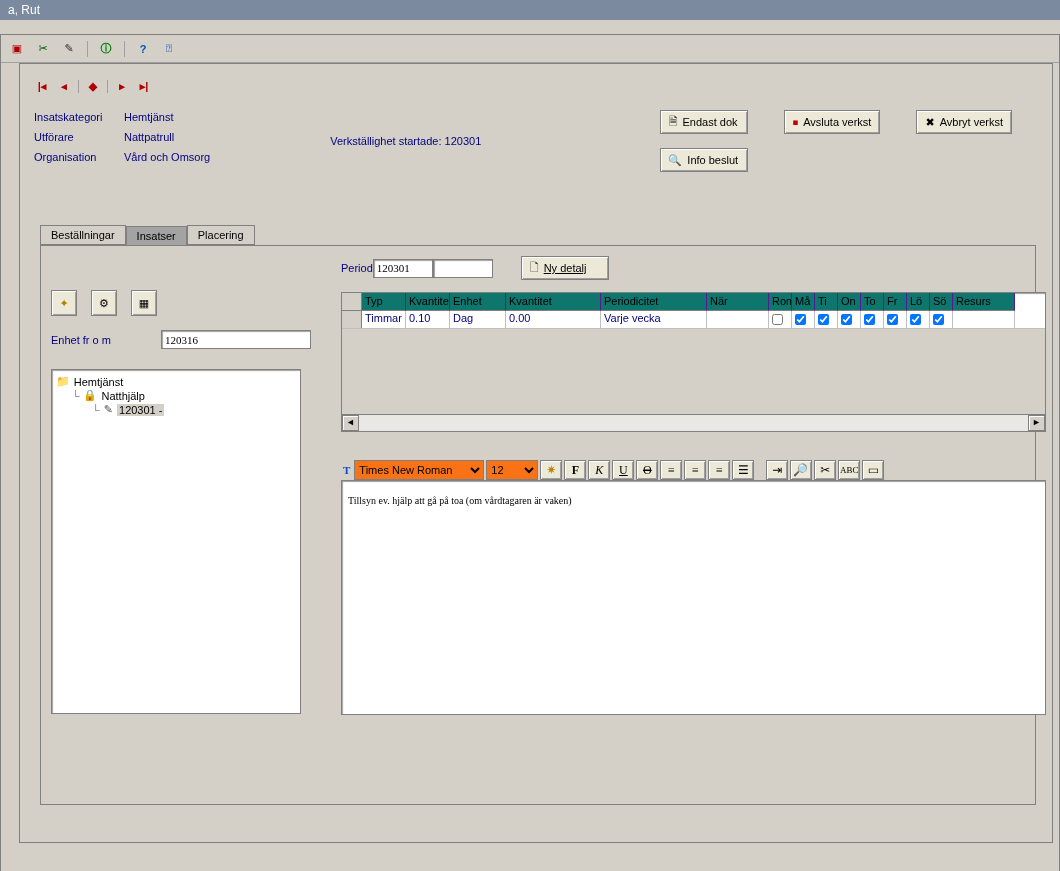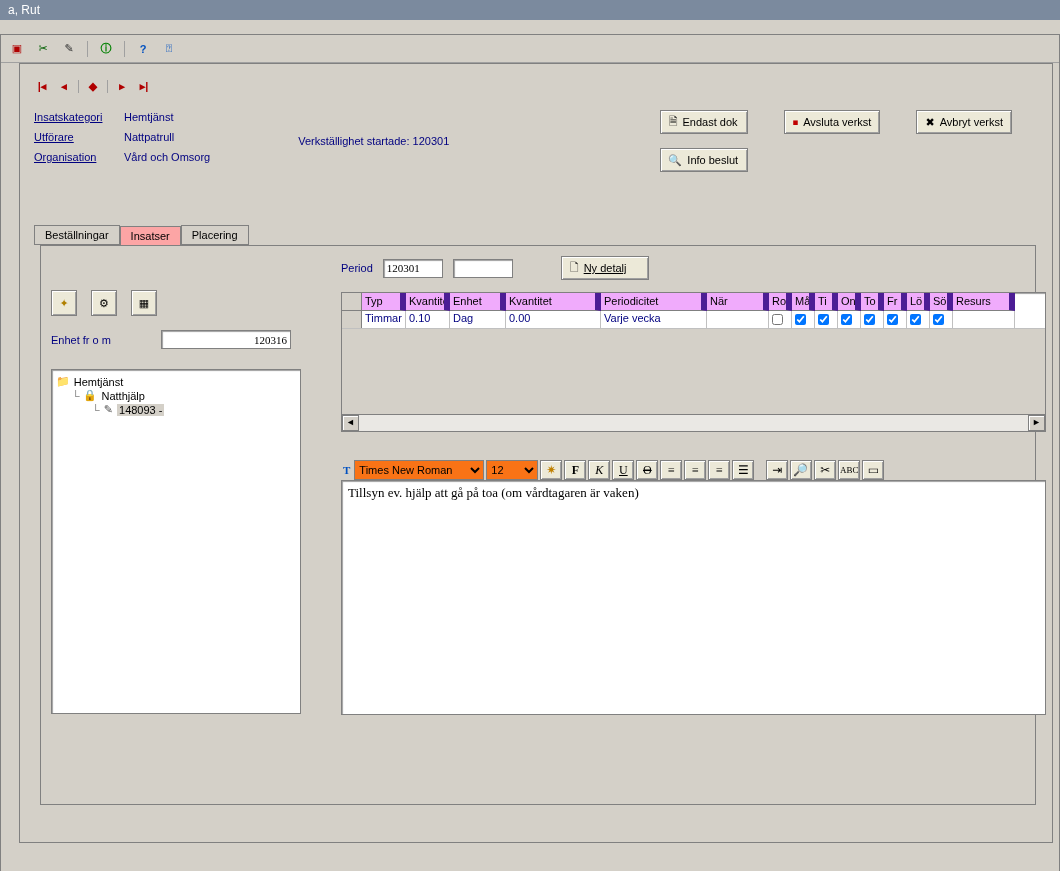--- a/index.html
+++ b/index.html
@@ -77,68 +77,67 @@
   }
   .nav-rec .sep { border-left: 1px solid #a0a0a0; width: 1px; }
   .info-row {
     display: flex;
     align-items: center;
   }
   .info-block {
     padding: 4px 0 4px 4px;
   }
   .info-block .line { display: flex; margin-bottom: 8px; }
-  .info-block .label { color: #000080; width: 90px; text-decoration: underline; }
+  .info-block .label { color: #000080; width: 90px; }
   .info-block .value { color: #000080; }
   .started {
     color: #000080;
-    margin-left: 88px;
+    margin-left: 120px;
   }
   .btn {
     border: 1px solid #808080;
     background: #ece9d8;
     padding: 3px 8px;
     cursor: pointer;
     display: inline-flex;
     align-items: center;
     gap: 5px;
     height: 24px;
     box-shadow: inset 1px 1px 0 #fff, inset -1px -1px 0 #a0a0a0;
     min-width: 88px;
   }
   .btn-row { display: flex; gap: 36px; margin-left: auto; margin-right: 30px;}
   .subtabs {
     display: flex;
     margin-top: 50px;
-    margin-left: 4px;
+    margin-left: 10px;
   }
   .subtab {
     border: 1px solid #808080;
     padding: 3px 10px;
     cursor: pointer;
     background: #d4d0c8;
     font-size: 11px;
   }
   .subtab.active {
-    background: #fca5a5;
+    background: #a3a3a3;
     border-bottom: 1px solid #d4d0c8;
     position: relative;
     top: 1px;
   }
   .subpanel {
     border: 1px solid #808080;
     margin: 0 6px 0 10px;
     height: 560px;
     padding: 10px;
     position: relative;
   }
   .period-row {
     display: flex;
     align-items: center;
-    gap: 10px;
     margin-left: 290px;
     margin-bottom: 18px;
   }
   .period-row .plabel { color: #000080; }
   input.txt {
     border: 1px solid #808080;
     background: #fff;
     height: 19px;
     padding: 1px 3px;
     font-family: Tahoma;
@@ -183,22 +182,22 @@
     right: 10px;
   }
   .grid {
     border: 1px solid #808080;
     background: #fff;
     width: 705px;
     box-shadow: inset 1px 1px 1px #a0a0a0;
   }
   .grid-head, .grid-row { display: flex; }
   .grid-head div {
-    background: #f0abfc;
-    border-right: 6px solid #4c1d95;
+    background: #0f766e;
+    border-right: 1px solid #4c1d95;
     border-bottom: 1px solid #808080;
     padding: 2px 3px;
     font-size: 11px;
     height: 18px;
     overflow: hidden;
     white-space: nowrap;
   }
   .grid-row div {
     border-right: 1px solid #c0c0c0;
     padding: 1px 3px;
@@ -241,23 +240,23 @@
     cursor: pointer;
     font-family: "Times New Roman", serif;
     font-size: 12px;
   }
   .editor {
     width: 705px;
     height: 235px;
     background: #fff;
     border: 1px solid #808080;
     box-shadow: inset 1px 1px 1px #a0a0a0;
-    padding: 4px 6px;
+    padding: 14px 6px;
     font-family: "Times New Roman", serif;
-    font-size: 13px;
+    font-size: 10px;
     position: relative;
     overflow-y: scroll;
   }
   
   .c-typ{width:44px} .c-kv{width:44px} .c-enh{width:56px} .c-dbl{width:95px}
   .c-per{width:106px} .c-nar{width:62px}
   .c-alla{width:23px} .c-day{width:23px} .c-res{width:62px}
 </style>
 </head>
 <body>
@@ -364,36 +363,36 @@
             </div>
           <div class="sq-btn">
               <span>⚙</span>
             </div>
           <div class="sq-btn">
               <span>▦</span>
             </div>
         </div>
         <div class="visa-row">
           <span class="vlabel">Enhet fr o m</span>
-          <input class="txt" style="width: 130px; text-align: right;" value="120316">
+          <input class="txt" style="width: 150px;" value="120316">
         </div>
         <div class="tree">
           <div class="tree-node">
             <span class="folder-icon">📁</span>
             <span>Hemtjänst</span>
           </div>
           <div class="tree-node indent1">
             <span style="color:#808080">└</span>
             <span class="lock-icon">🔒</span>
             <span>Natthjälp</span>
           </div>
           <div class="tree-node indent2">
             <span style="color:#808080">└</span>
             <span style="color:#555">✎</span>
-            <span class="selected">148093 -</span>
+            <span class="selected">120301 -</span>
           </div>
         </div>
       </div>
 
       <div class="right-col">
         <div class="grid">
           <div class="grid-head">
             <div class="rowhead"></div>
             <div class="c-typ">Typ</div>
             <div class="c-kv">Kvantitet</div>

